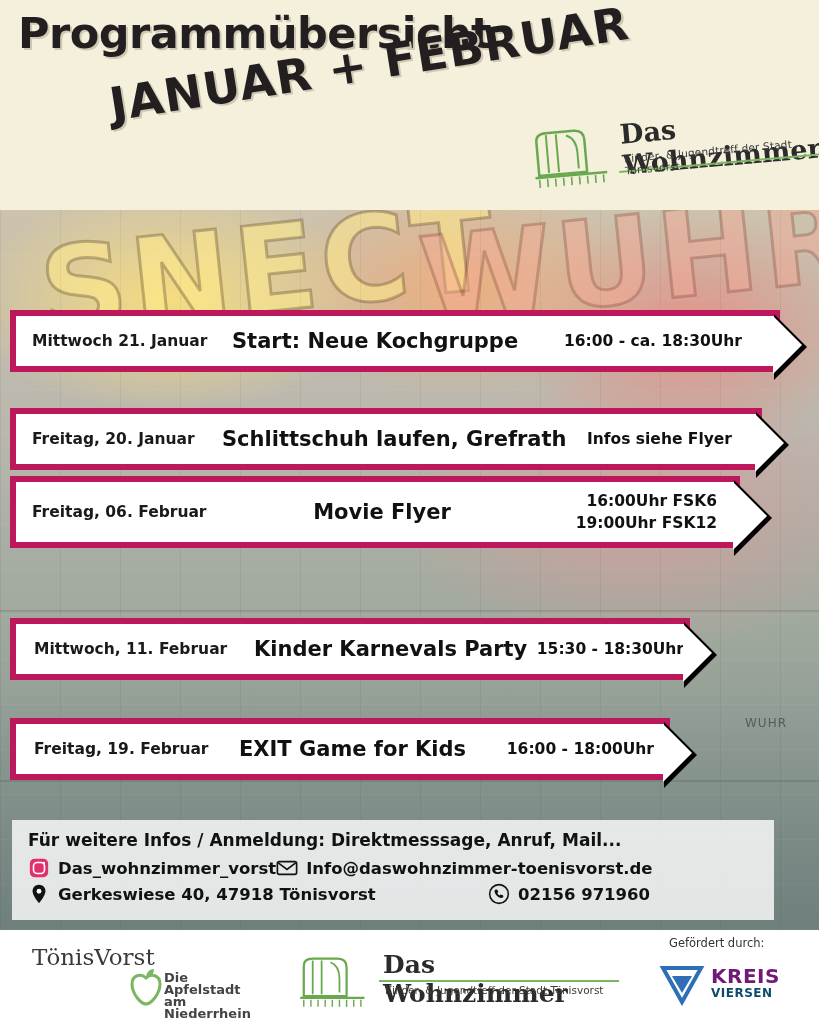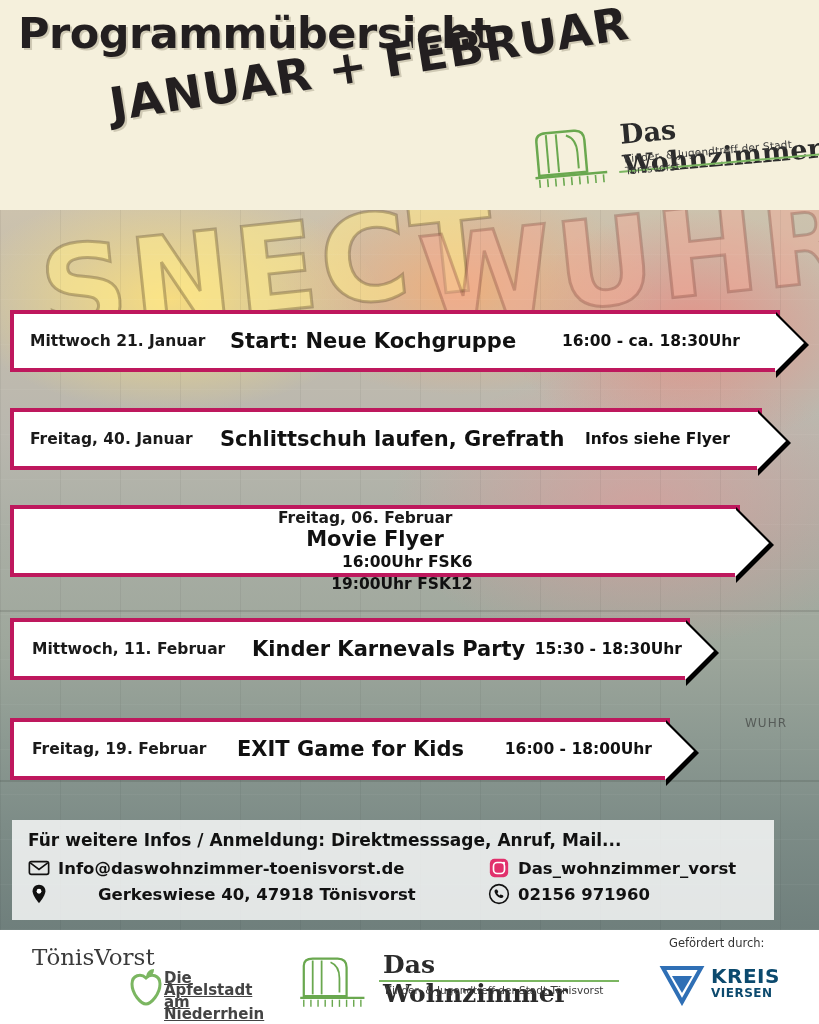--- a/index.html
+++ b/index.html
@@ -113,21 +113,21 @@
     font-family:"DejaVu Sans", sans-serif;
   }
 
   
   .events { position:absolute; left:0; top:0; width:819px; height:1024px; z-index:4; }
   .event {
     position: absolute;
     left: 10px;
     height: 62px;
     background: #ffffff;
-    border: 4px solid #be185d;
+    border: 6px solid #be185d;
     display:flex; align-items:center;
     filter: drop-shadow(0 0 0 rgba(0,0,0,0));
   }
   .event .tip {
     position:absolute; right:-33px; top:-2px;
     width:0; height:0;
     border-top: 33px solid transparent;
     border-bottom: 33px solid transparent;
     border-left: 33px solid #000;
   }
@@ -168,31 +168,31 @@
   .citem .txt { font-size: 16.5px; font-weight:bold; color:#111; margin-left: 8px; }
   .ic { width:22px; height:22px; flex:0 0 22px; display:block; }
 
   
   .footer {
     position:absolute; left:0; top:930px; width:819px; height:94px;
     background:#ffffff; z-index:7;
   }
   .toenis { position:absolute; left:24px; top:12px; width:190px; height:70px; }
   .toenis .t1 { position:absolute; left:8px; top:2px; font-size:23px; font-weight:normal; color:#3a3a3a; font-family:"DejaVu Serif", serif; }
-  .toenis .t2 { position:absolute; left:140px; top:30px; font-size:15px; font-weight:bold; color:#444; line-height:12px;text-decoration:underline; }
+  .toenis .t2 { position:absolute; left:140px; top:30px; font-size:13px; font-weight:bold; color:#444; line-height:12px; }
   .apple { position:absolute; left:98px; top:22px; width:48px; height:48px; }
 
   .wohn-foot { position:absolute; left:295px; top:14px; width:330px; height:70px; }
   .wohn-foot .w1 { position:absolute; left:88px; top:6px; font-size:25px; font-weight:bold; color:#2b2b2b; font-family:"DejaVu Serif", serif; }
   .wohn-foot .w2 { position:absolute; left:90px; top:40px; font-size:10.5px; color:#3c3c3c; }
   .wohn-foot .wline { position:absolute; left:84px; top:36px; width:240px; height:2px; background:#7bb661; }
 
   .kreis { position:absolute; left:655px; top:6px; width:160px; height:84px; }
   .kreis .gf { position:absolute; left:14px; top:0; font-size:11.5px; color:#333; }
-  .kreis .k1 { position:absolute; left:56px; top:28px; font-size:20px; font-weight:bold; color:#0c4a6e; letter-spacing:.5px; }
+  .kreis .k1 { position:absolute; left:56px; top:28px; font-size:20px; font-weight:bold; color:#701a75; letter-spacing:.5px; }
   .kreis .k2 { position:absolute; left:56px; top:50px; font-size:12px; font-weight:bold; color:#0c4a6e; letter-spacing:.5px; }
   .kreis-mark { position:absolute; left:4px; top:26px; width:46px; height:44px; }
 </style>
 </head>
 <body>
 
 <div class="poster">
 
   <div class="photo">
     <div class="photo-bg"></div>
@@ -239,30 +239,30 @@
       <div class="ev-date" style="margin-left:16px; width:200px;">Mittwoch 21. Januar</div>
       <div class="ev-title" style="width:310px;">Start: Neue Kochgruppe</div>
       <div class="ev-time" style="width:200px;">
         <span>16:00 - ca. 18:30Uhr</span>
       </div>
       <div class="tip"></div>
       <div class="tip-in"></div>
     </div>
 
     <div class="event" style="top:408px; width:752px;">
-      <div class="ev-date" style="margin-left:16px; width:190px;">Freitag, 40. Januar</div>
+      <div class="ev-date" style="margin-left:16px; width:190px;">Freitag, 20. Januar</div>
       <div class="ev-title" style="width:320px;">Schlittschuh laufen, Grefrath</div>
       <div class="ev-time" style="width:190px;">
         <span>Infos siehe Flyer</span>
       </div>
       <div class="tip"></div>
       <div class="tip-in"></div>
     </div>
 
-    <div class="event" style="top:505px; width:730px; height:72px;flex-direction:column;">
+    <div class="event" style="top:476px; width:730px; height:72px;">
       <div class="ev-date" style="margin-left:16px; width:210px;">Freitag, 06. Februar</div>
       <div class="ev-title" style="width:280px; text-align:center;">Movie Flyer</div>
       <div class="ev-time" style="width:195px; line-height:22px;">
         <span class="l2">16:00Uhr  FSK6</span>
         <span class="l2">19:00Uhr  FSK12</span>
       </div>
       <div class="tip" style="top:-2px; border-top-width:38px; border-bottom-width:38px; border-left-width:38px; right:-38px;"></div>
       <div class="tip-in" style="top:0; border-top-width:34px; border-bottom-width:34px; border-left-width:34px; right:-33px;"></div>
     </div>
 
@@ -284,39 +284,39 @@
       </div>
       <div class="tip"></div>
       <div class="tip-in"></div>
     </div>
   </div>
 
   <div class="contact">
     <div class="headline">Für weitere Infos / Anmeldung: Direktmesssage, Anruf, Mail...</div>
 
     <div class="crow">
-      <div class="citem" style="width:460px;">
-        <svg class="ic" viewBox="0 0 24 24">
-          <rect x="1.5" y="5" width="21" height="14" rx="2" fill="none" stroke="#111" stroke-width="1.8"></rect>
-          <path d="M2.5 6.5 L12 13.5 L21.5 6.5" fill="none" stroke="#111" stroke-width="1.8"></path>
-        </svg>
-        <span class="txt">Info@daswohnzimmer-toenisvorst.de</span>
-      </div>
       <div class="citem">
         <svg class="ic" viewBox="0 0 24 24">
           <rect x="2" y="2" width="20" height="20" rx="5" fill="#e1306c"></rect>
           <rect x="6" y="6" width="12" height="12" rx="4" fill="none" stroke="#fff" stroke-width="1.8"></rect>
           <circle cx="17.4" cy="6.6" r="1.3" fill="#fff"></circle>
         </svg>
         <span class="txt">Das_wohnzimmer_vorst</span>
       </div>
+      <div class="citem" style="width:460px;">
+        <svg class="ic" viewBox="0 0 24 24">
+          <rect x="1.5" y="5" width="21" height="14" rx="2" fill="none" stroke="#111" stroke-width="1.8"></rect>
+          <path d="M2.5 6.5 L12 13.5 L21.5 6.5" fill="none" stroke="#111" stroke-width="1.8"></path>
+        </svg>
+        <span class="txt">Info@daswohnzimmer-toenisvorst.de</span>
+      </div>
     </div>
 
     <div class="crow">
-      <div class="citem" style="width:460px;gap:40px;">
+      <div class="citem" style="width:460px;">
         <svg class="ic" viewBox="0 0 24 24">
           <path d="M12 2 C8 2 5 5 5 9 c0 5 7 13 7 13 s7-8 7-13 c0-4-3-7-7-7z" fill="#111"></path>
           <circle cx="12" cy="9" r="2.6" fill="#fff"></circle>
         </svg>
         <span class="txt">Gerkeswiese 40, 47918 Tönisvorst</span>
       </div>
       <div class="citem">
         <svg class="ic" viewBox="0 0 24 24">
           <circle cx="12" cy="12" r="10.2" fill="none" stroke="#111" stroke-width="1.7"></circle>
           <path d="M8.4 7.2 c1 -0.6 1.8 0.2 2.2 1.1 l0.5 1.1 c0.2 0.5 0 0.9 -0.4 1.2 l-0.6 0.4 c0.5 1.2 1.5 2.2 2.7 2.7 l0.4 -0.6 c0.3 -0.4 0.7 -0.6 1.2 -0.4 l1.1 0.5 c0.9 0.4 1.7 1.2 1.1 2.2 c-0.6 1 -2 1.3 -3.4 0.8 c-2.6 -0.9 -4.9 -3.2 -5.8 -5.8 c-0.5 -1.4 -0.2 -2.8 1 -3.2z" fill="#111"></path>

